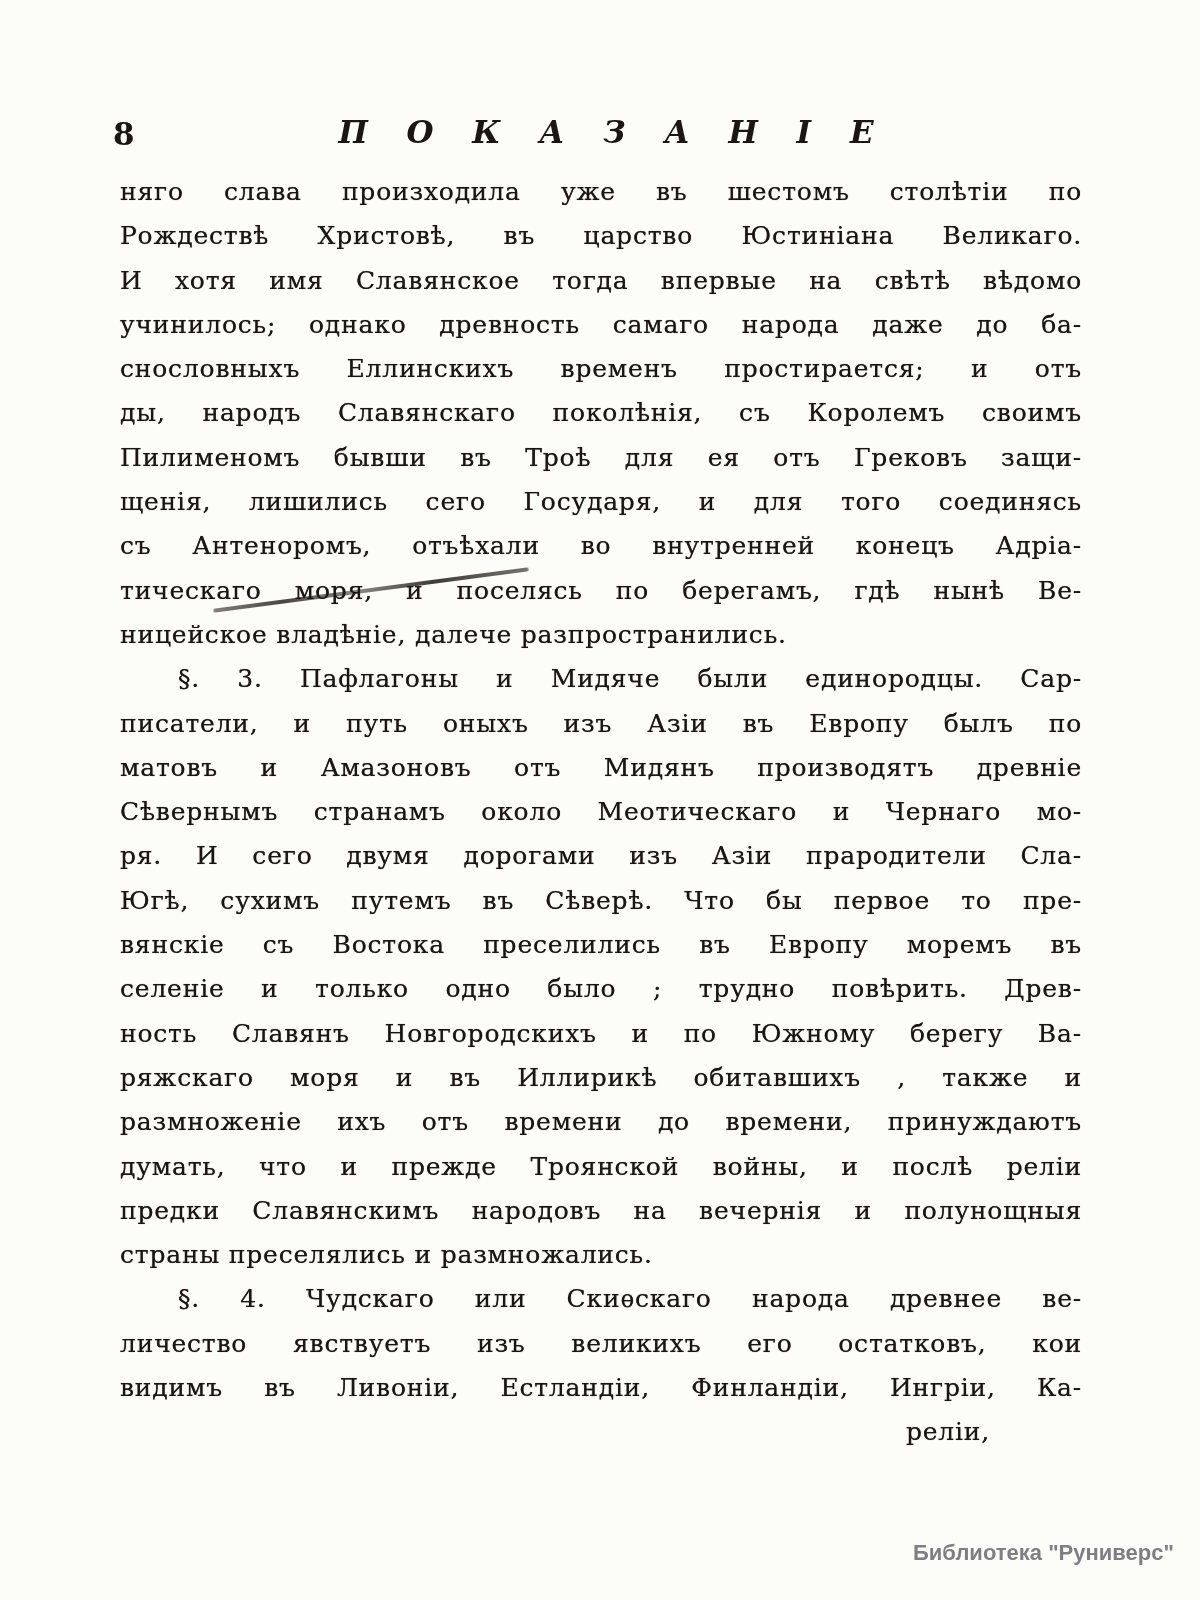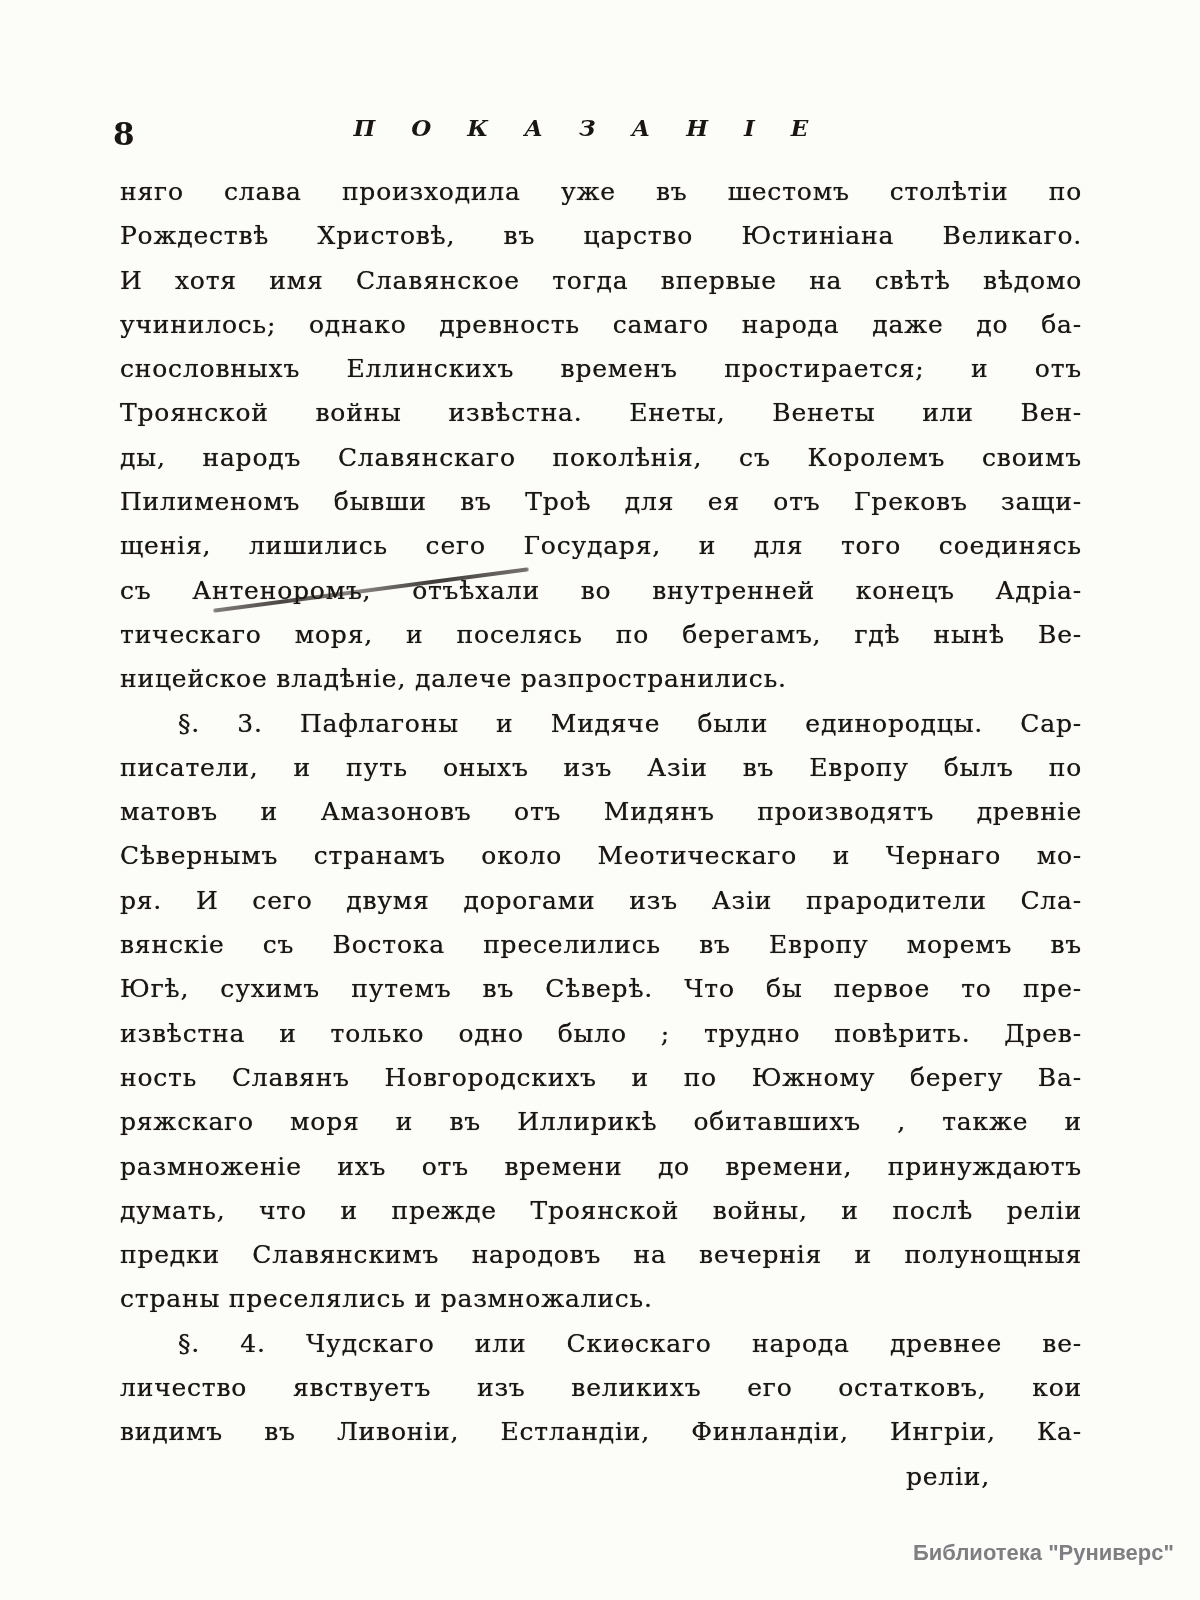--- a/index.html
+++ b/index.html
@@ -15,27 +15,27 @@
   .pagenum {
     position: absolute;
     left: 113px;
     top: 116px;
     font-size: 31px;
     font-weight: 700;
     letter-spacing: 1px;
   }
   .running-title {
     position: absolute;
-    left: 107px;
+    left: 132px;
     top: 114px;
     width: 962px;
     text-align: center;
     font-style: italic;
     font-weight: 600;
-    font-size: 23px;
+    font-size: 31px;
     letter-spacing: 14px;
     white-space: nowrap;
   }
   .textblock {
     position: absolute;
     left: 120px;
     top: 170px;
     width: 962px;
     font-size: 25px;
     letter-spacing: 0.8px;
@@ -91,35 +91,34 @@
   <div class="pagenum">8</div>
 
   <div class="running-title">П О К А З А Н І Е</div>
 
   <div class="textblock">
       <div class="line">няго слава произходила уже въ шестомъ столѣтіи по</div>
       <div class="line">Рождествѣ Христовѣ, въ царство Юстиніана Великаго.</div>
       <div class="line">И хотя имя Славянское тогда впервые на свѣтѣ вѣдомо</div>
       <div class="line">учинилось; однако древность самаго народа даже до ба-</div>
       <div class="line">снословныхъ Еллинскихъ временъ простирается; и отъ</div>
-      <div class="line">Троянской войны извѣстна. Енеты, Венеты или Вен-</div>
       <div class="line">ды, народъ Славянскаго поколѣнія, съ Королемъ своимъ</div>
       <div class="line">Пилименомъ бывши въ Троѣ для ея отъ Грековъ защи-</div>
       <div class="line">щенія, лишились сего Государя, и для того соединясь</div>
       <div class="line">съ Антеноромъ, отъѣхали во внутренней конецъ Адріа-</div>
       <div class="line">тическаго моря, и поселясь по берегамъ, гдѣ нынѣ Ве-</div>
       <div class="line end">ницейское владѣніе, далече разпространились.</div>
       <div class="line indent">§. 3. Пафлагоны и Мидяче были единородцы. Сар-</div>
       <div class="line">писатели, и путь оныхъ изъ Азіи въ Европу былъ по</div>
       <div class="line">матовъ и Амазоновъ отъ Мидянъ производятъ древніе</div>
       <div class="line">Сѣвернымъ странамъ около Меотическаго и Чернаго мо-</div>
       <div class="line">ря. И сего двумя дорогами изъ Азіи прародители Сла-</div>
+      <div class="line">Югѣ, сухимъ путемъ въ Сѣверѣ. Что бы первое то пре-</div>
       <div class="line">вянскіе съ Востока преселились въ Европу моремъ въ</div>
-      <div class="line">Югѣ, сухимъ путемъ въ Сѣверѣ. Что бы первое то пре-</div>
-      <div class="line">извѣстна и только одно было ; трудно повѣрить. Древ-</div>
+      <div class="line">селеніе и только одно было ; трудно повѣрить. Древ-</div>
       <div class="line">ность Славянъ Новгородскихъ и по Южному берегу Ва-</div>
       <div class="line">ряжскаго моря и въ Иллирикѣ обитавшихъ , также и</div>
       <div class="line">размноженіе ихъ отъ времени до времени, принуждаютъ</div>
       <div class="line">думать, что и прежде Троянской войны, и послѣ реліи</div>
       <div class="line">предки Славянскимъ народовъ на вечернія и полунощныя</div>
       <div class="line end">страны преселялись и размножались.</div>
       <div class="line indent">§. 4. Чудскаго или Скиѳскаго народа древнее ве-</div>
       <div class="line">личество явствуетъ изъ великихъ его остатковъ, кои</div>
       <div class="line">видимъ въ Ливоніи, Естландіи, Финландіи, Ингріи, Ка-</div>
       <div class="line catchword">реліи,</div>

